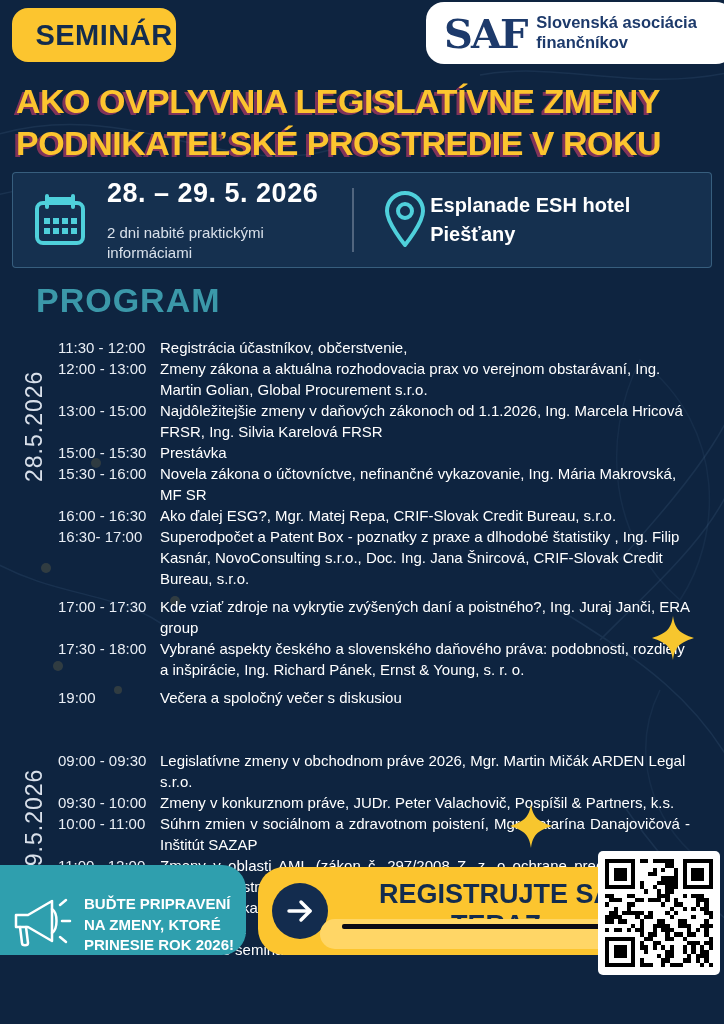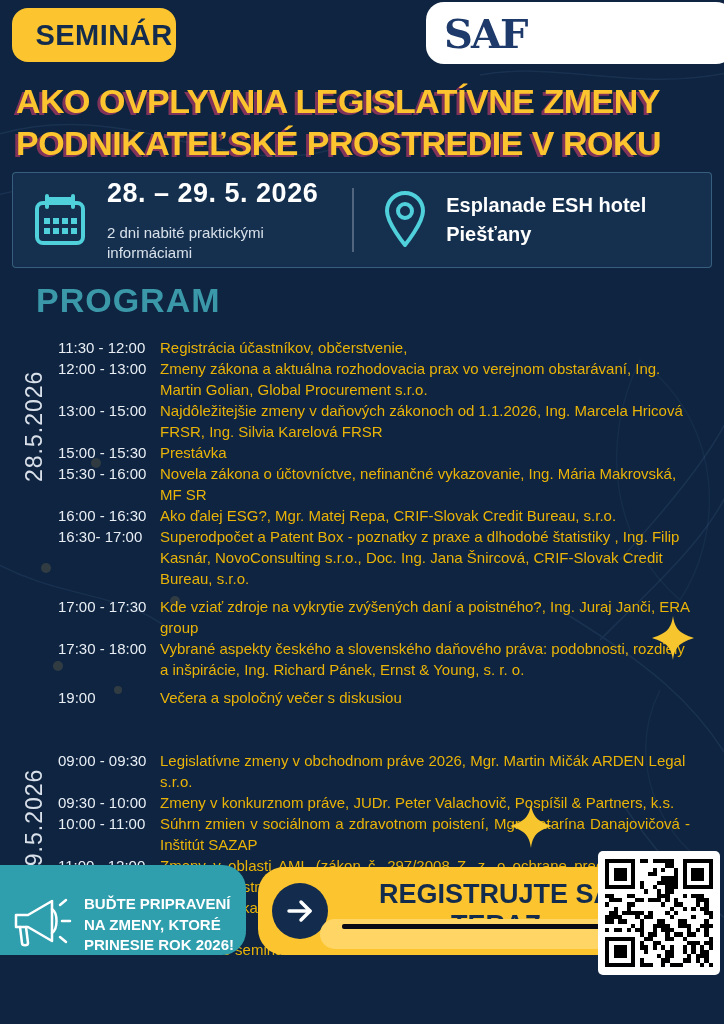--- a/index.html
+++ b/index.html
@@ -38,41 +38,41 @@
   
   .info-card {
     position:absolute; left:12px; top:172px; width:700px; height:96px;
     background:#15304f; border:1px solid rgba(120,180,215,.35); border-radius:4px;
     display:flex; align-items:center; padding:0 18px;
   }
   .info-date { margin-left:18px; }
   .info-date .big { font-size:27px; font-weight:bold; color:#fff; letter-spacing:.5px; }
   .info-date .small { font-size:15px; color:#d8e0ea; line-height:1.3; margin-top:14px; }
   .info-divider { width:2px; height:64px; background:#51657e; margin:0 26px 0 34px; }
-  .info-venue { margin-left:16px; font-size:20px; font-weight:bold; color:#fff; line-height:1.45; }
+  .info-venue { margin-left:0; font-size:20px; font-weight:bold; color:#fff; line-height:1.45; }
 
   
   .program-heading {
     position:absolute; left:36px; top:281px;
     color:var(--teal-text,#3b98a9); font-weight:bold; font-size:34px; letter-spacing:1px;
   }
   .program { position:absolute; left:0; top:337px; right:0; }
   .day { position:relative; padding-left:58px; padding-right:34px; }
   .day + .day { margin-top:42px; }
   .day-label {
     position:absolute; left:20px; top:0; width:28px; height:178px;
     display:flex; align-items:center; justify-content:center;
     writing-mode:vertical-rl; transform:rotate(180deg);
     color:#d9e0ea; font-size:23px; letter-spacing:1px;
   }
   .day:nth-child(2) .day-label { height:148px; }
   .prow { display:flex; font-size:15px; line-height:21px; }
   .prow.gap { margin-top:7px; }
   .ptime { flex:0 0 102px; color:#e9eef5; }
-  .ptext { flex:1; color:#eab308; }
+  .ptext { flex:1; color:#ffffff; }
   .prow.justify .ptext { text-align:justify; }
 
   
   .sparkle { position:absolute; pointer-events:none; }
 
   
   .cta-teal {
     position:absolute; left:0; top:865px; width:246px; height:90px;
     background:var(--teal-bar,#2f9fae); border-radius:0 24px 24px 0;
     display:flex; align-items:flex-end; padding-left:8px;
@@ -129,20 +129,24 @@
       <circle cx="118" cy="690" r="4"></circle>
   </g>
 </svg>
 
 <div class="badge">
   <span>SEMINÁR</span>
 </div>
 
 <div class="logo-card">
   <span class="logo-acronym">SAF</span>
+  <span class="logo-org">
+    <span>Slovenská asociácia</span><br>
+    <span>finančníkov</span>
+  </span>
 </div>
 
 <div class="title">
   <div>AKO OVPLYVNIA LEGISLATÍVNE ZMENY</div>
   <div>PODNIKATEĽSKÉ PROSTREDIE V ROKU 2026</div>
 </div>
 
 <div class="info-card">
   <svg width="58" height="58" viewBox="0 0 58 58" fill="none">
     <rect x="6" y="12" width="46" height="40" rx="6" stroke="var(--teal-icon,#4fd0db)" stroke-width="4"></rect>

